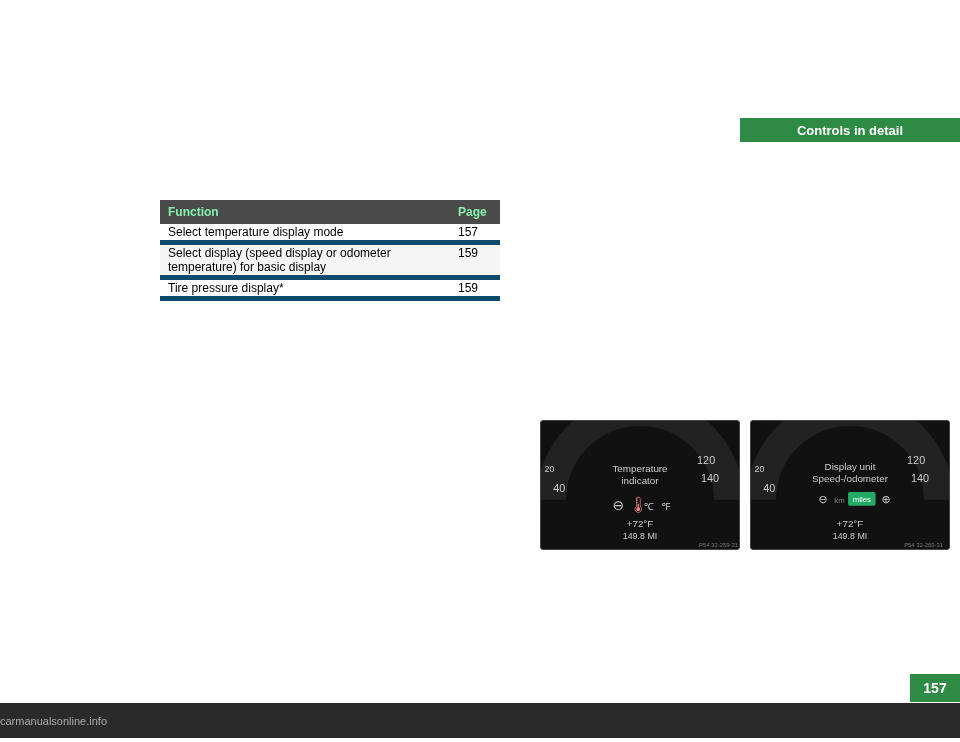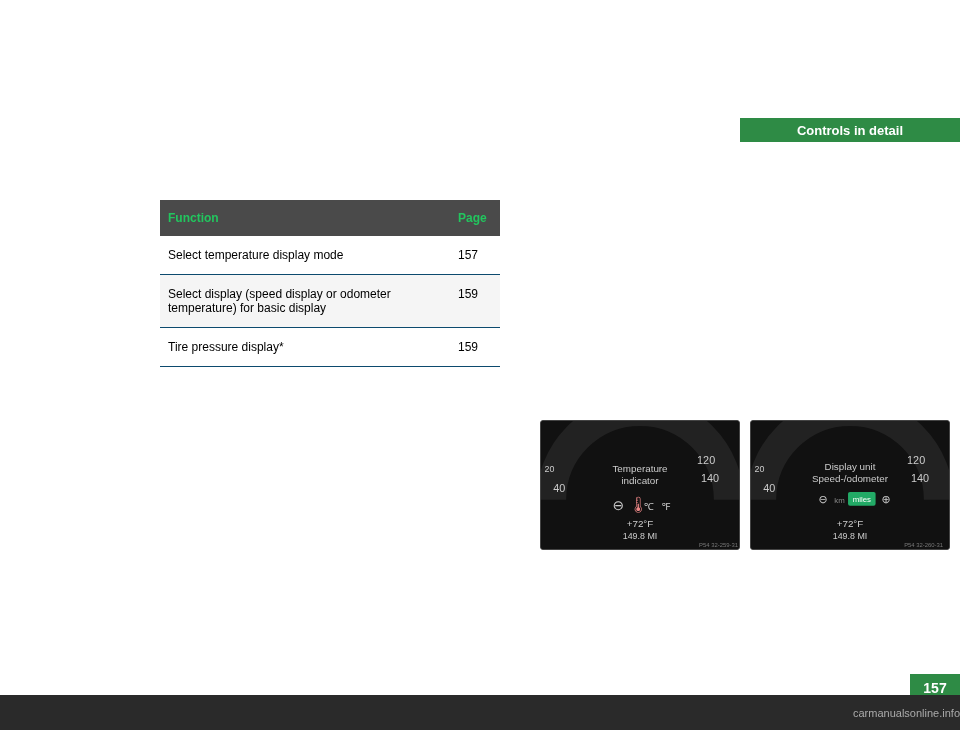--- a/index.html
+++ b/index.html
@@ -42,33 +42,33 @@
 
     
     .function-table {
       width: 340px;
       border-collapse: collapse;
       font-size: 12px;
       float: left;
     }
     .function-table th {
       background: #4a4a4a;
-      color: #22c55e;
+      color: #86efac;
       text-align: left;
-      padding: 11px 8px;
+      padding: 5px 8px;
       font-weight: bold;
       font-size: 12px;
     }
     .function-table th.page-col {
       width: 50px;
     }
     .function-table td {
-      padding: 12px 8px;
+      padding: 1px 8px;
       vertical-align: top;
-      border-bottom: 1px solid #0c4a6e;
+      border-bottom: 5px solid #0c4a6e;
       font-size: 12px;
     }
     .function-table tr:nth-child(even) td {
       background: #f5f5f5;
     }
     .function-table tr:nth-child(odd) td {
       background: #fff;
     }
     .function-table .page-num {
       width: 50px;
@@ -98,28 +98,28 @@
     }
     .page-badge span {
       color: #fff;
       font-weight: bold;
       font-size: 14px;
     }
 
     
     .footer-watermark {
       position: absolute;
-      bottom: 12px;
+      bottom: 4px;
       left: 0;
       right: 0;
       height: 35px;
       background: #2a2a2a;
       display: flex;
       align-items: center;
-      justify-content: flex-end;
+      justify-content: flex-start;
     }
     .footer-watermark span {
       color: #aaa;
       font-size: 11px;
     }
 
     
     .cluster-img {
       width: 200px;
       height: 130px;

